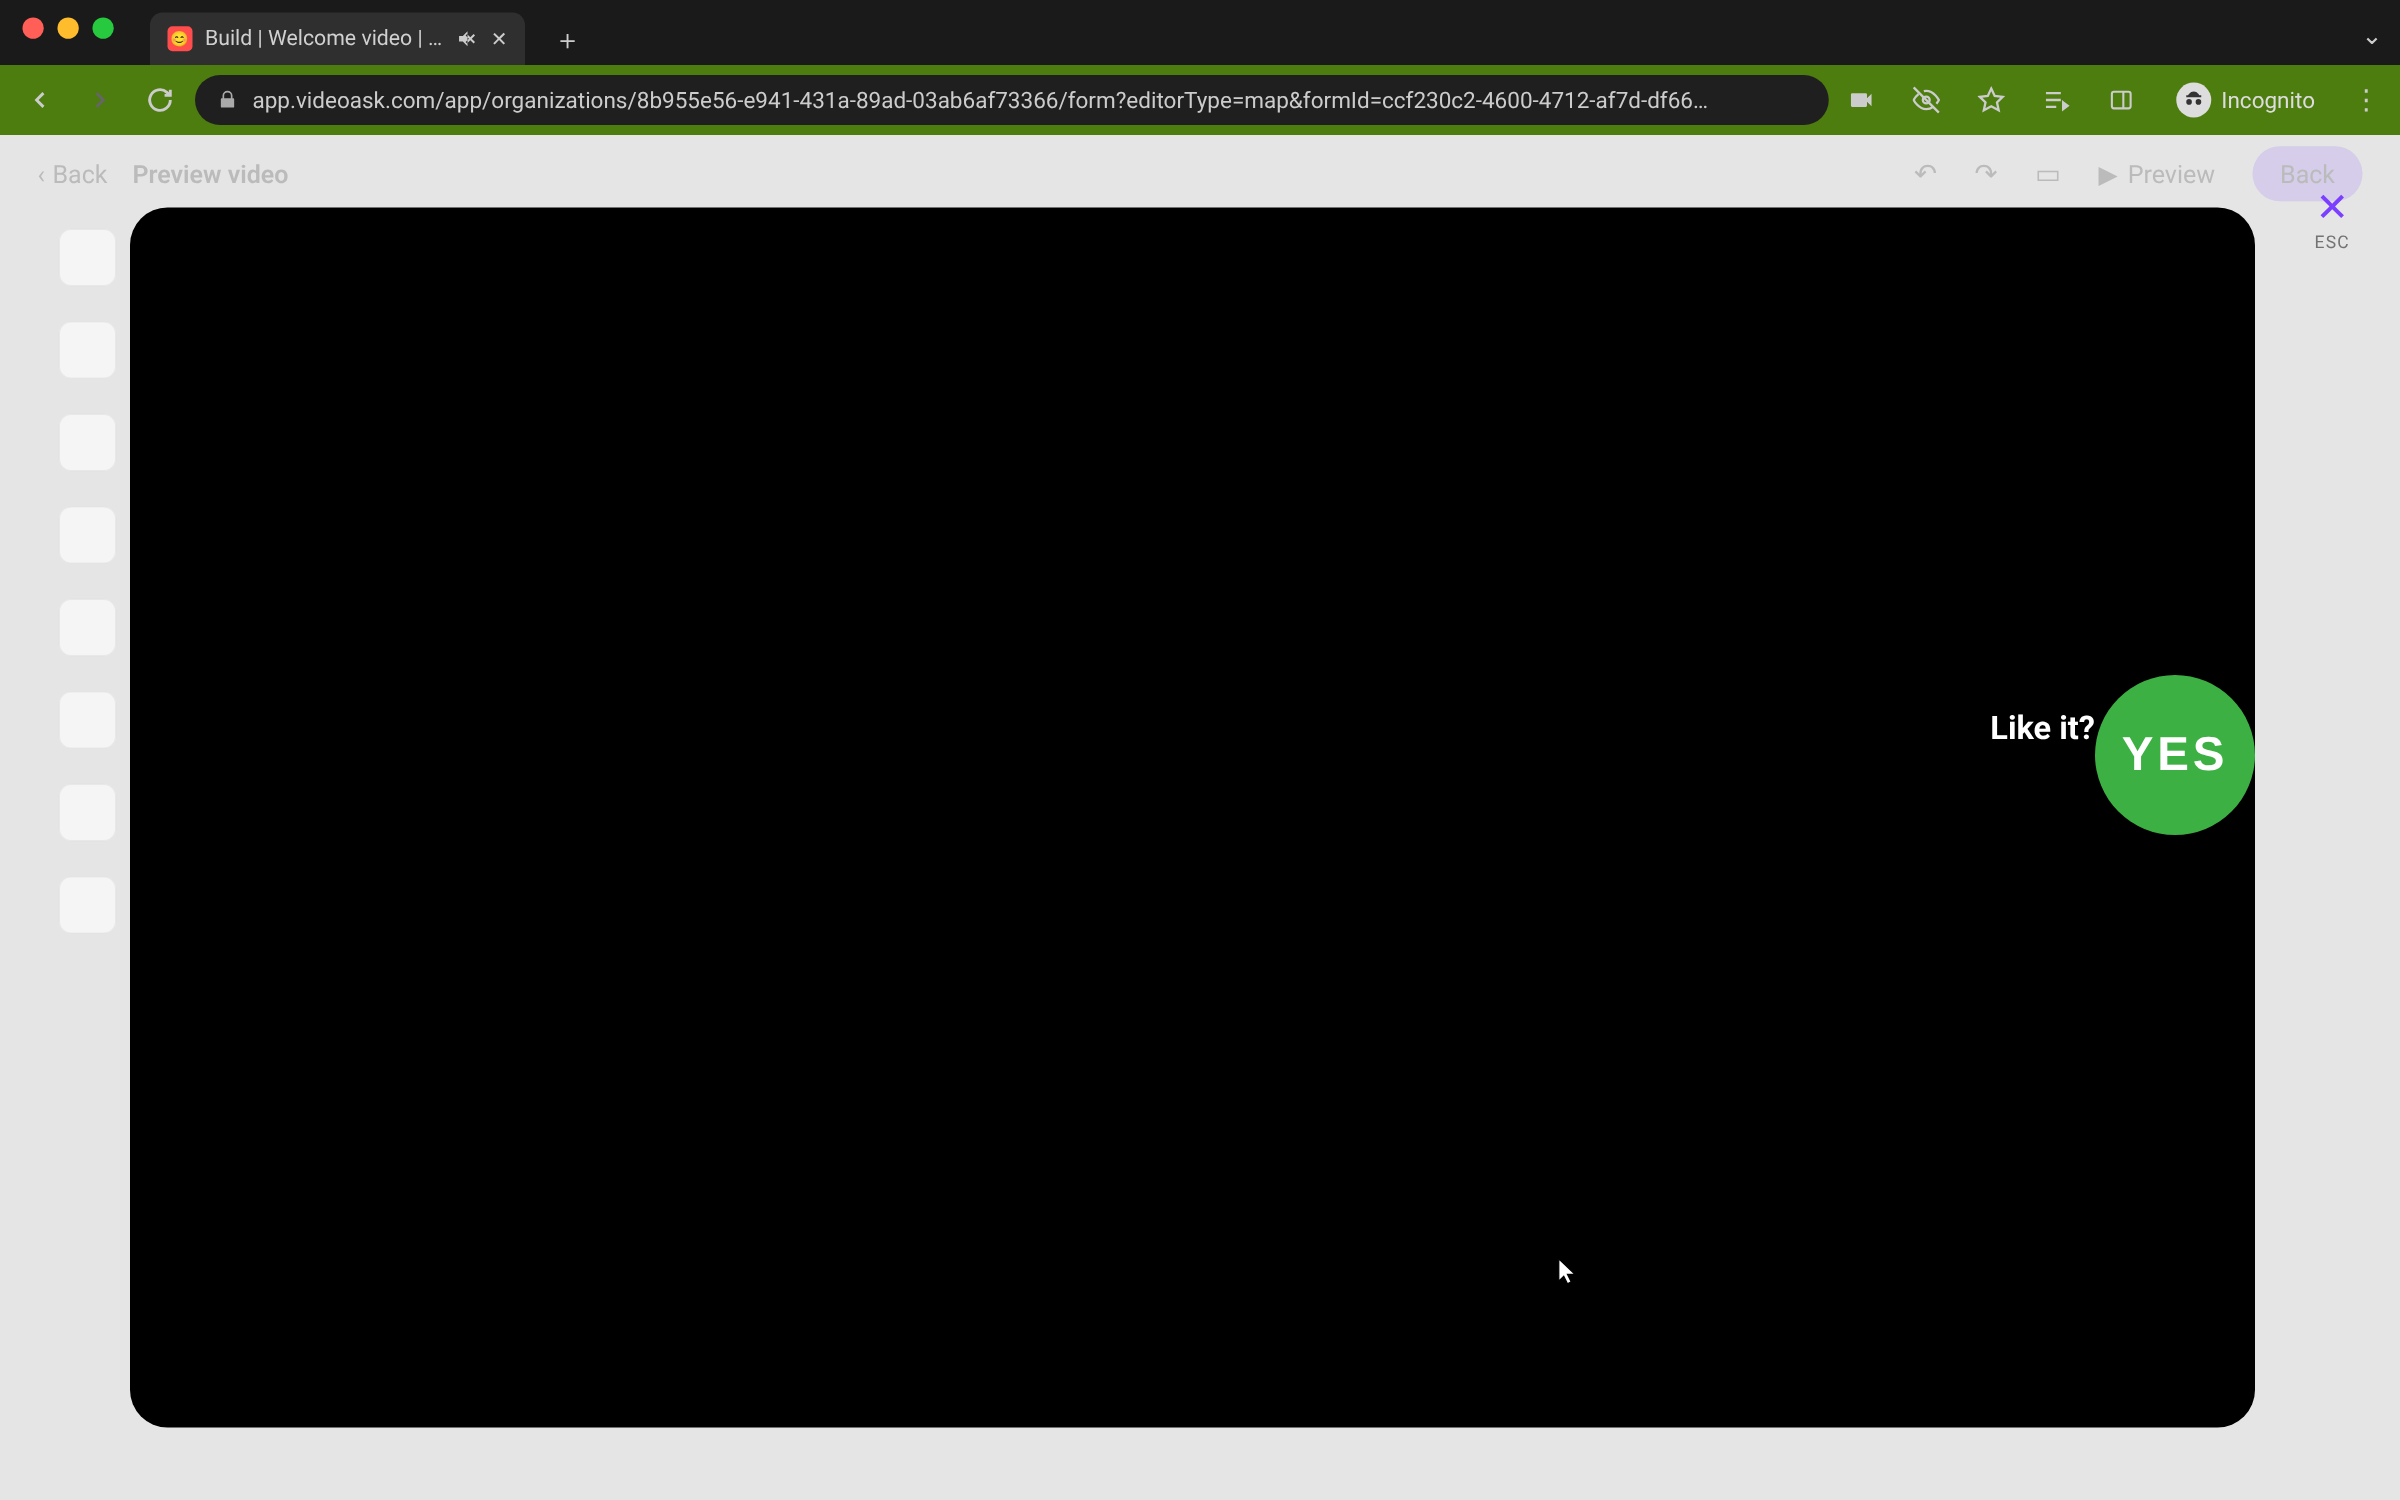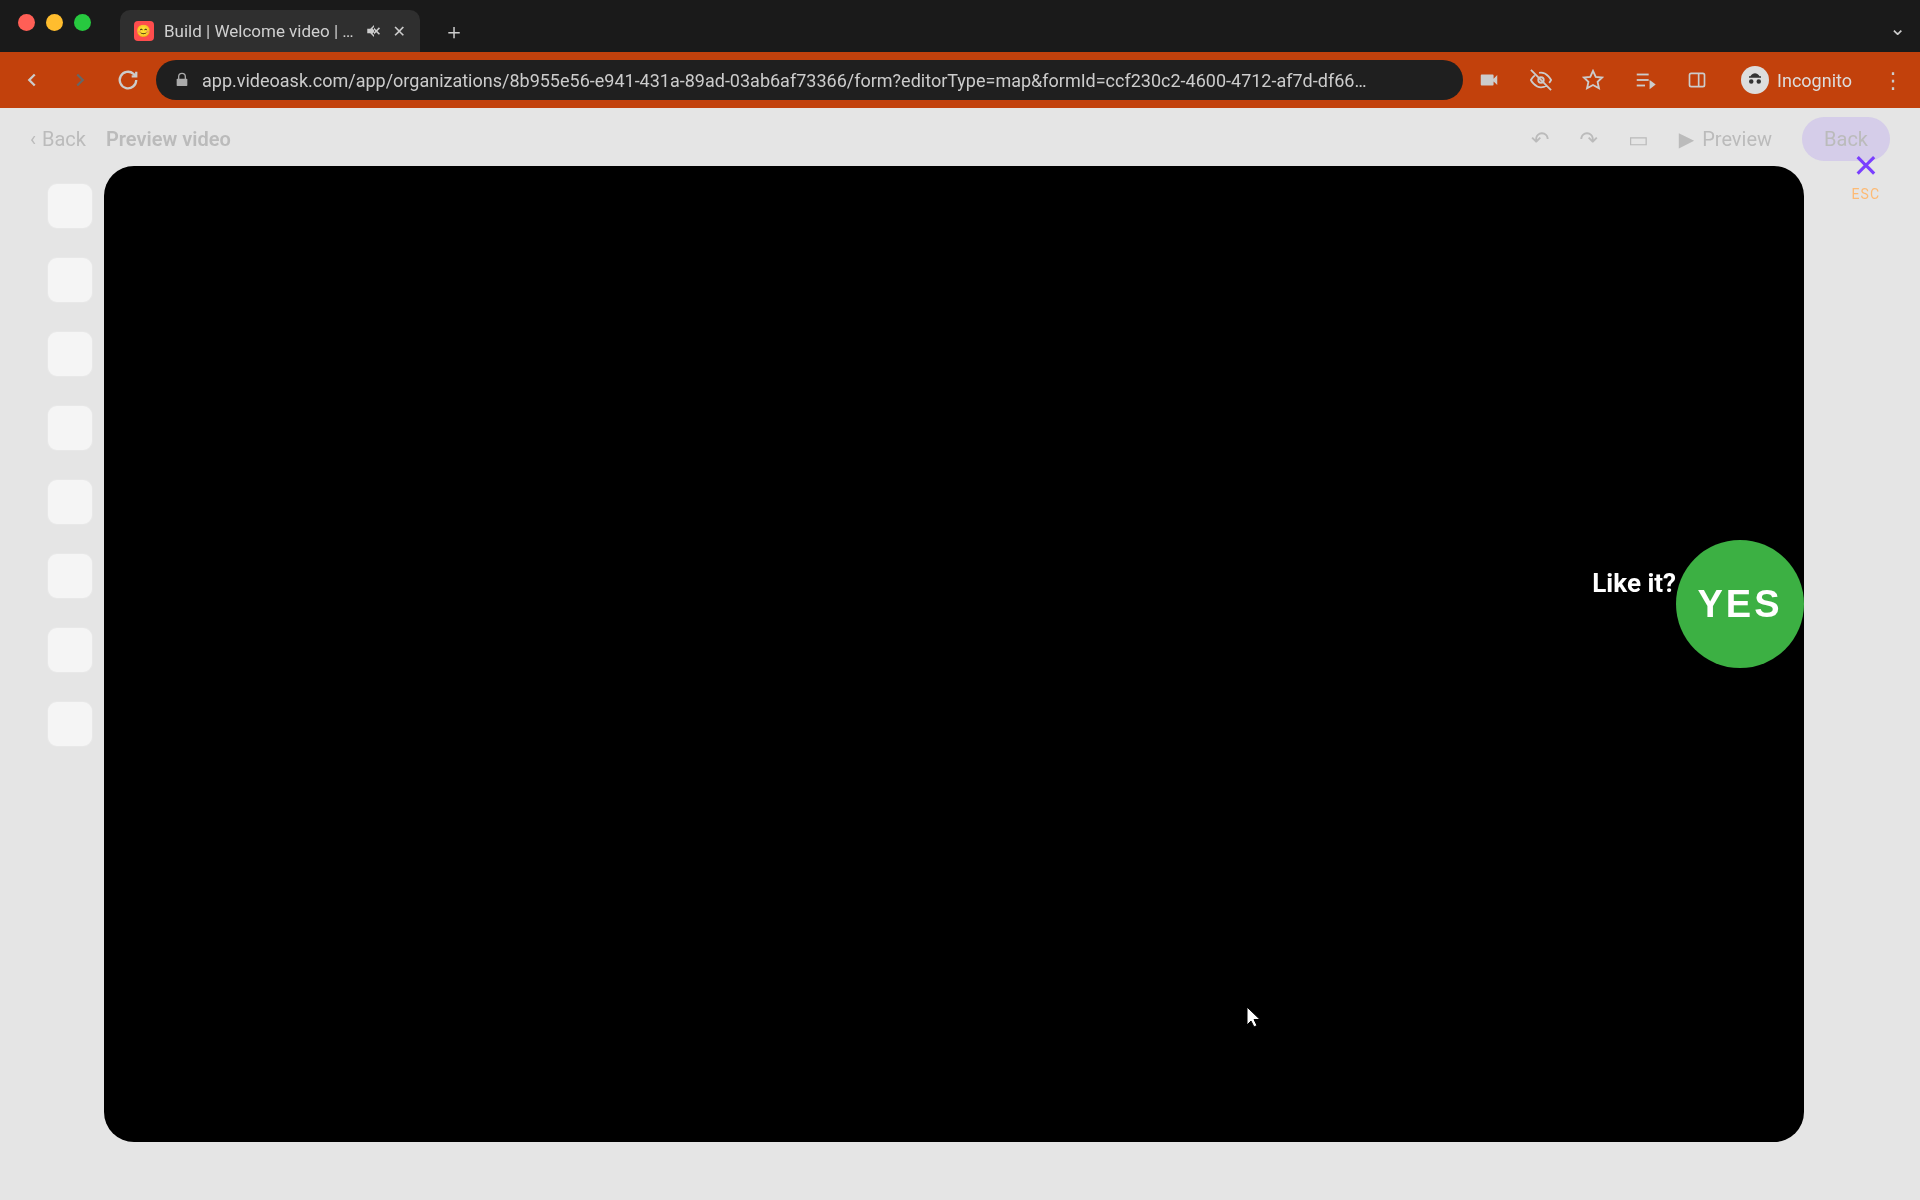--- a/index.html
+++ b/index.html
@@ -72,21 +72,21 @@
     .tab-bar-right {
       position:absolute; right:14px; top:16px; color:#ccc;
     }
     .chevron-icon { font-size: 20px; }
     
     
     .toolbar {
       position: absolute;
       top: 52px; left: 0; right: 0;
       height: 56px;
-      background: #c2410c;
+      background: #4d7c0f;
       display:flex; align-items:center;
       padding: 0 12px;
       gap: 8px;
     }
     .nav-btn {
       width: 40px; height: 40px;
       display:flex; align-items:center; justify-content:center;
       color:#ccc; font-size:22px; cursor:pointer; border-radius:50%;
     }
     .nav-btn.disabled { color:#666; }
@@ -220,21 +220,21 @@
       gap: 4px;
     }
     .close-x {
       color: #7a3fff;
       font-size: 32px;
       font-weight: 300;
       cursor:pointer;
       line-height: 1;
     }
     .close-esc {
-      color: #fdba74;
+      color: #737373;
       font-size: 14px;
       letter-spacing: 1px;
     }
     
     
     .cursor-ptr {
       position:absolute;
       left: 1244px;
       top: 1005px;
       font-size: 22px;

